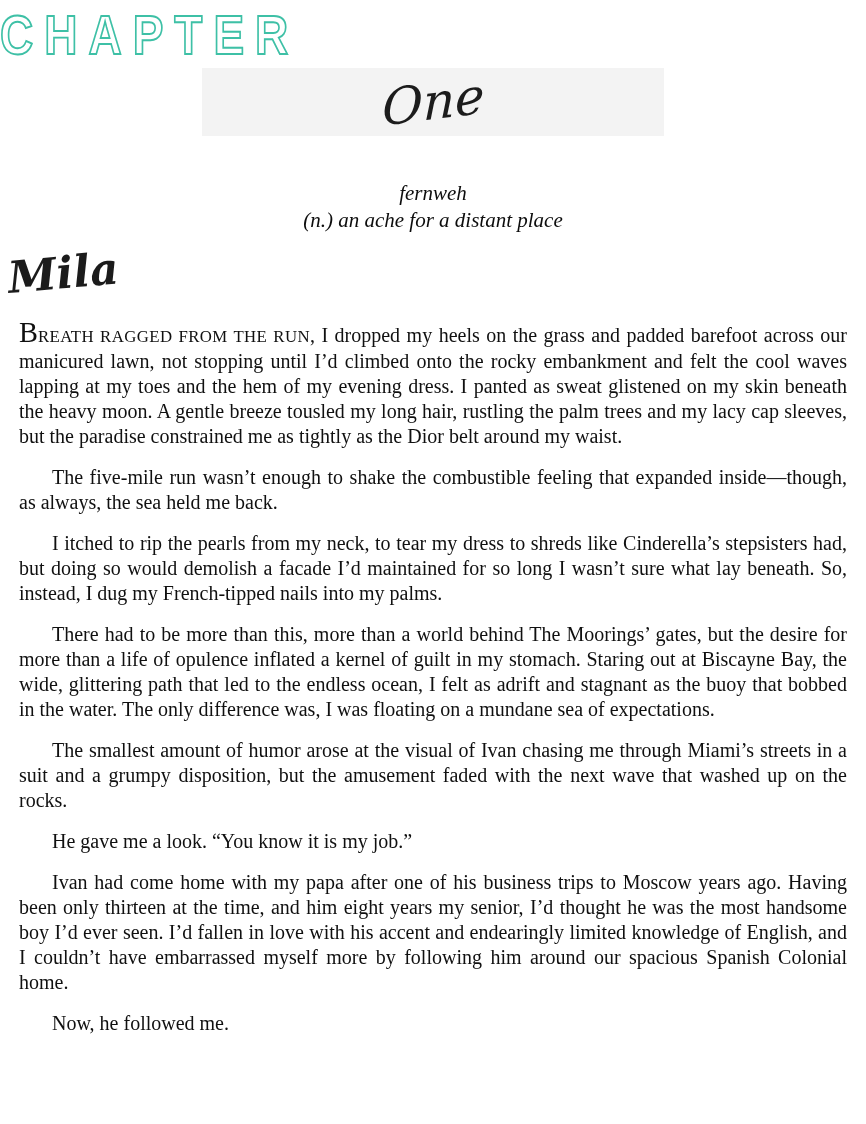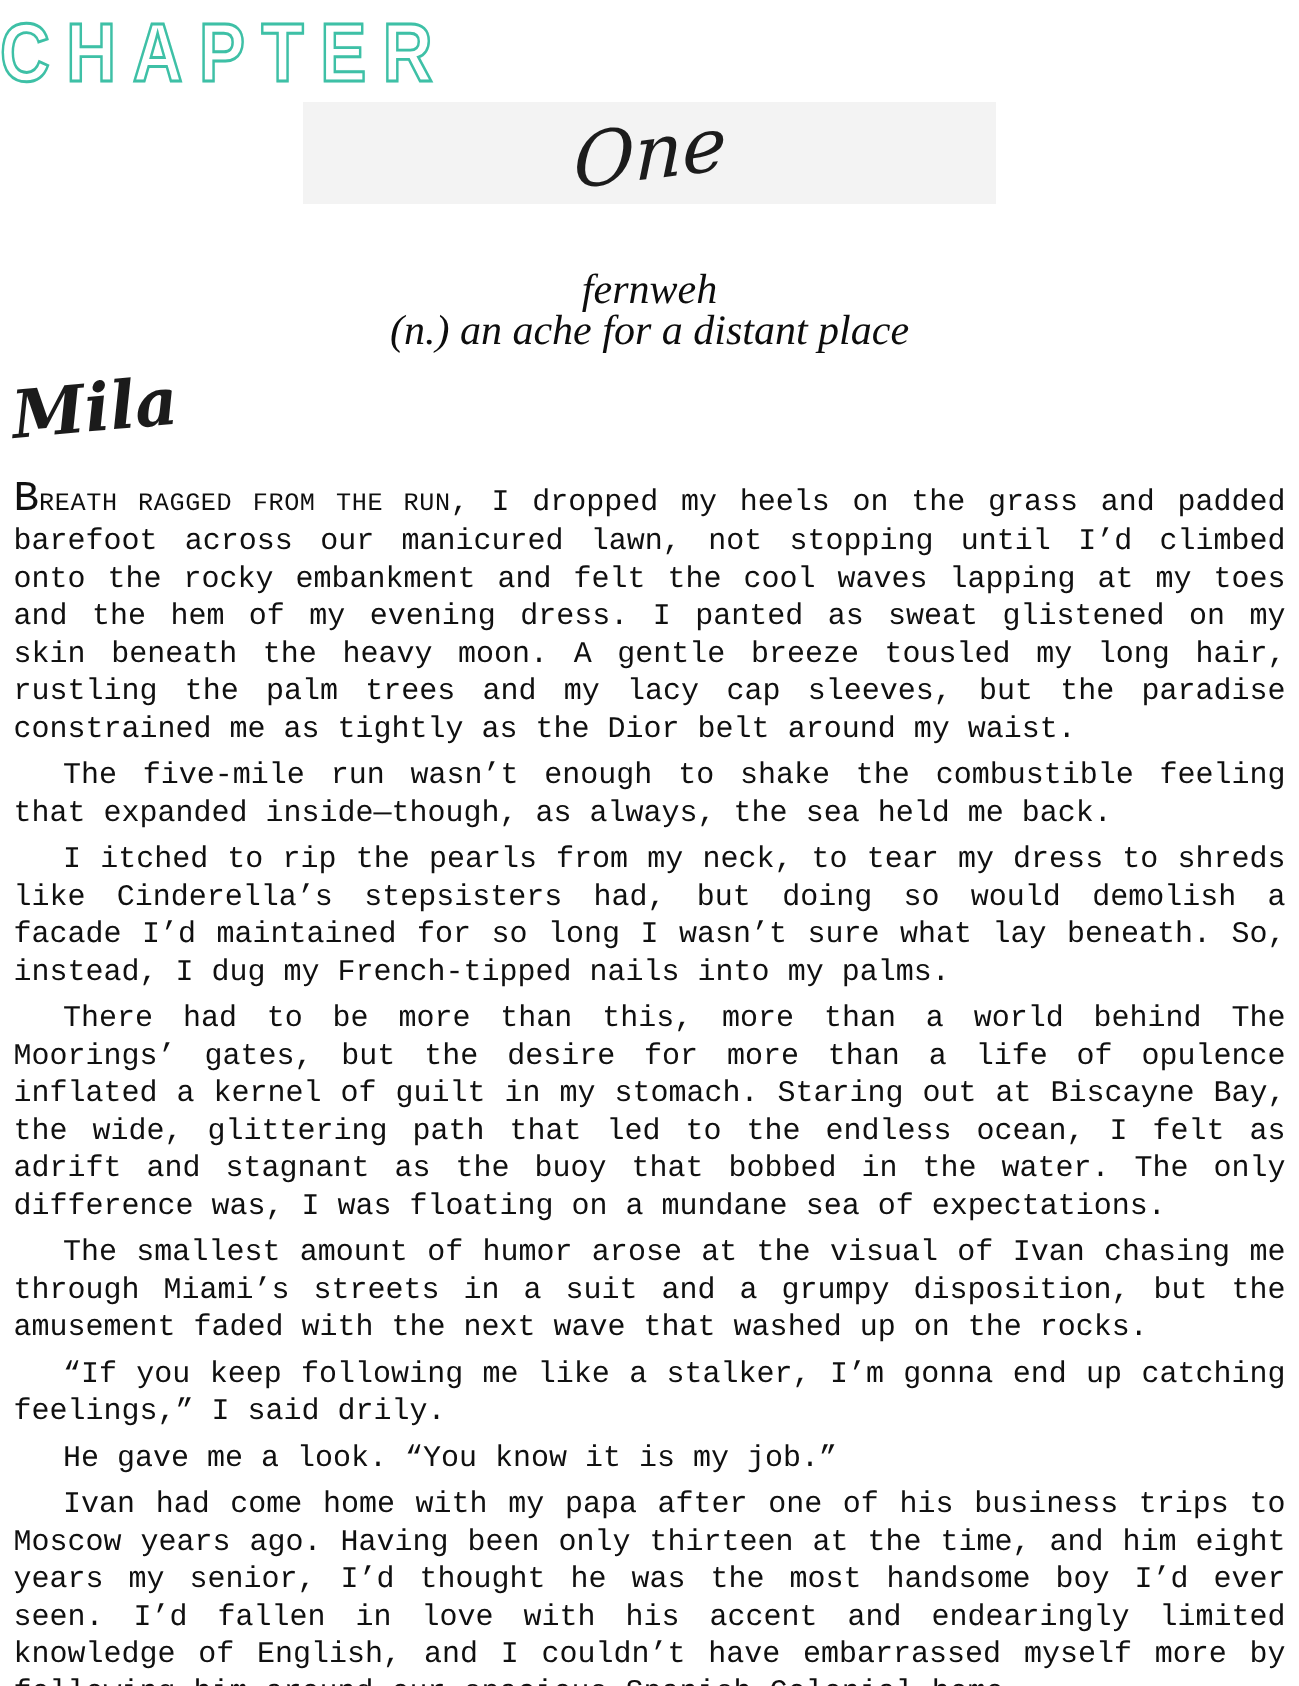--- a/index.html
+++ b/index.html
@@ -25,33 +25,33 @@
     margin:6px auto 0; width:462px; height:68px; background:var(--band);
     display:flex; align-items:center; justify-content:center;
   }
   .chapter-number {
     font-family:"DejaVu Serif", serif; font-style:italic;
     font-size:50px; color:#1c1c1c;
     transform:rotate(-7deg) skewX(-8deg);
   }
 
   
-  .epigraph { margin-top:44px; text-align:center; font-style:italic; font-size:28px; line-height:27px; color:#0d0d0d; }
+  .epigraph { margin-top:44px; text-align:center; font-style:italic; font-size:21px; line-height:27px; color:#0d0d0d; }
 
   
   .pov-name {
     margin:18px 0 0 8px; width:max-content;
     font-family:"DejaVu Serif", serif; font-style:italic; font-weight:700;
     font-size:44px; color:#1b1b1b;
     transform:rotate(-5deg); transform-origin:left center;
   }
 
   
   .body-text { margin-top:16px; padding:0 3px; font-size:20px; line-height:25px; text-align:justify; }
-  .body-text p { margin:6px;font-family:Liberation Mono, monospace; }
+  .body-text p { margin:16px; }
   .body-text p.indent { text-indent:33px; }
   .lead-cap { font-size:1.42em; line-height:1; }
   .small-caps { font-size:0.84em; letter-spacing:0.4px; }
   .italic { font-style:italic; }
 </style>
 </head>
 <body>
 
 <div class="page">
 
@@ -68,19 +68,18 @@
   </div>
 
   <div class="pov-name">Mila</div>
 
   <div class="body-text">
       <p class=""><span class="lead-cap">B</span><span class="small-caps">REATH RAGGED FROM THE RUN</span><span>, I dropped my heels on the grass and padded barefoot across our manicured lawn, not stopping until I’d climbed onto the rocky embankment and felt the cool waves lapping at my toes and the hem of my evening dress. I panted as sweat glistened on my skin beneath the heavy moon. A gentle breeze tousled my long hair, rustling the palm trees and my lacy cap sleeves, but the paradise constrained me as tightly as the Dior belt around my waist.</span></p>
       <p class="indent"><span>The five-mile run wasn’t enough to shake the combustible feeling that expanded inside—though, as always, the sea held me back.</span></p>
       <p class="indent"><span>I itched to rip the pearls from my neck, to tear my dress to shreds like Cinderella’s stepsisters had, but doing so would demolish a facade I’d maintained for so long I wasn’t sure what lay beneath. So, instead, I dug my French-tipped nails into my palms.</span></p>
       <p class="indent"><span>There had to be more than this, more than a world behind The Moorings’ gates, but the desire for more than a life of opulence inflated a kernel of guilt in my stomach. Staring out at Biscayne Bay, the wide, glittering path that led to the endless ocean, I felt as adrift and stagnant as the buoy that bobbed in the water. The only difference was, I was floating on a mundane sea of expectations.</span></p>
       <p class="indent"><span>The smallest amount of humor arose at the visual of Ivan chasing me through Miami’s streets in a suit and a grumpy disposition, but the amusement faded with the next wave that washed up on the rocks.</span></p>
-      <p class="indent"><span>“If you keep following me like a stalker, I’m gonna end up catching feelings,” I said drily.</span></p>
       <p class="indent"><span>He gave me a look. “You know it is my job.”</span></p>
       <p class="indent"><span>Ivan had come home with my papa after one of his business trips to Moscow years ago. Having been only thirteen at the time, and him eight years my senior, I’d thought he was the most handsome boy I’d ever seen. I’d fallen in love with his accent and endearingly limited knowledge of English, and I couldn’t have embarrassed myself more by following him around our spacious Spanish Colonial home.</span></p>
       <p class="indent"><span>Now, he followed me.</span></p>
     </div>
 
 </div>
 
 </body></html>

